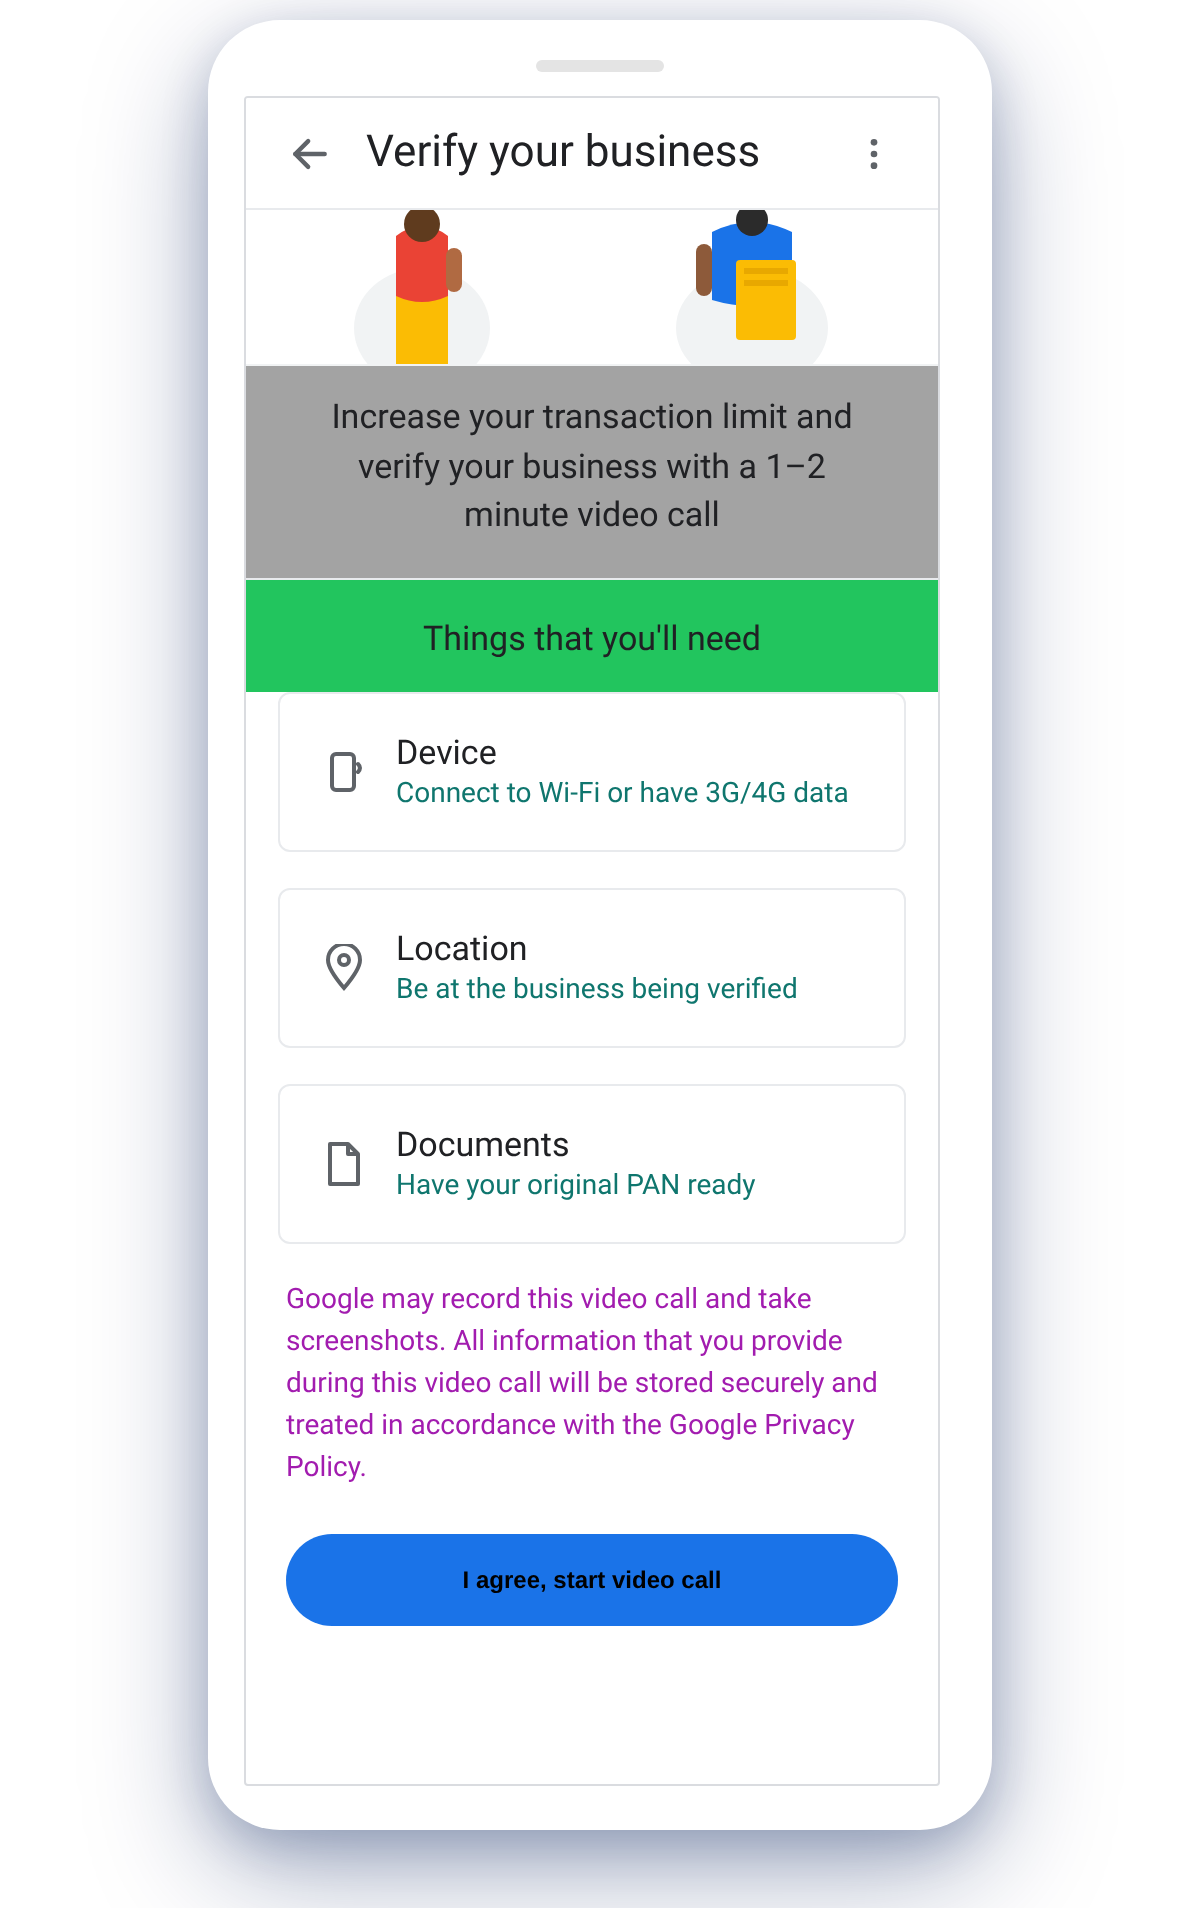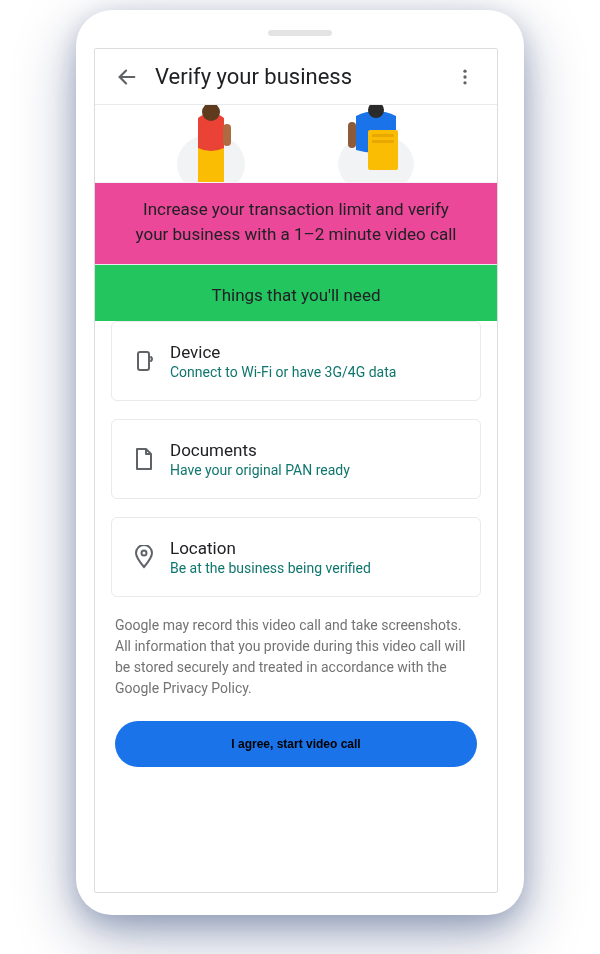--- a/index.html
+++ b/index.html
@@ -7,21 +7,21 @@
       width: 600px;
       height: 954px;
       background: #ffffff;
       font-family: -apple-system, BlinkMacSystemFont, "Segoe UI", Roboto, Arial, sans-serif;
       display: flex;
       justify-content: center;
       align-items: flex-start;
       padding-top: 10px;
     }
     .phone {
-      width: 448px;
+      width: 392px;
       height: 905px;
       background: #ffffff;
       border-radius: 36px;
       box-shadow: 0 20px 60px rgba(0, 30, 90, 0.35), 0 8px 24px rgba(0, 30, 90, 0.2);
       position: relative;
       overflow: hidden;
       padding: 38px 26px 22px 18px;
     }
     .speaker {
       position: absolute;
@@ -87,21 +87,21 @@
       background: #fff;
     }
     .person svg { display: block; }
     .intro {
       padding: 14px 30px 18px 30px;
       text-align: center;
       font-size: 17px;
       line-height: 1.45;
       color: #202124;
       border-bottom: 1px solid #e8eaed;
-      background: #ec4899;
+      background: #a3a3a3;
     }
     .section-title {
       text-align: center;
       font-size: 17px;
       color: #202124;
       padding: 20px 0 16px 0;
       background: #22c55e;
     }
     .cards {
       padding: 0 16px;
@@ -133,21 +133,21 @@
       color: #202124;
       margin-bottom: 2px;
     }
     .card-sub {
       font-size: 14px;
       color: #0f766e;
     }
     .disclosure {
       padding: 18px 20px 0 20px;
       font-size: 14px;
-      color: #737373;
+      color: #a21caf;
       line-height: 1.5;
     }
     .cta-wrap {
       padding: 22px 20px 20px 20px;
     }
     .cta {
       width: 100%;
       height: 46px;
       background: #1a73e8;
       color: #000000;
@@ -218,43 +218,43 @@
           </svg>
         </div>
         <div class="card-text">
           <div class="card-title">Device</div>
           <div class="card-sub">Connect to Wi-Fi or have 3G/4G data</div>
         </div>
       </div>
 
       <div class="card">
         <div class="card-icon">
+          <svg width="20" height="24" viewBox="0 0 20 24" fill="none" stroke="currentColor" stroke-width="2">
+            <path d="M10 22 C4 15 2 11 2 8 a8 8 0 0 1 16 0 c0 3 -2 7 -8 14 Z"></path>
+            <circle cx="10" cy="8" r="2.5"></circle>
+          </svg>
+        </div>
+        <div class="card-text">
+          <div class="card-title">Location</div>
+          <div class="card-sub">Be at the business being verified</div>
+        </div>
+      </div>
+
+      <div class="card">
+        <div class="card-icon">
           <svg width="22" height="24" viewBox="0 0 22 24" fill="none" stroke="currentColor" stroke-width="2" stroke-linejoin="round">
             <path d="M4 2 h9 l5 5 v15 h-14 Z"></path>
             <path d="M13 2 v5 h5"></path>
           </svg>
         </div>
         <div class="card-text">
           <div class="card-title">Documents</div>
           <div class="card-sub">Have your original PAN ready</div>
         </div>
       </div>
-
-      <div class="card">
-        <div class="card-icon">
-          <svg width="20" height="24" viewBox="0 0 20 24" fill="none" stroke="currentColor" stroke-width="2">
-            <path d="M10 22 C4 15 2 11 2 8 a8 8 0 0 1 16 0 c0 3 -2 7 -8 14 Z"></path>
-            <circle cx="10" cy="8" r="2.5"></circle>
-          </svg>
-        </div>
-        <div class="card-text">
-          <div class="card-title">Location</div>
-          <div class="card-sub">Be at the business being verified</div>
-        </div>
-      </div>
     </div>
 
     <div class="disclosure">Google may record this video call and take screenshots. All information that you provide during this video call will be stored securely and treated in accordance with the Google Privacy Policy.</div>
 
     <div class="cta-wrap">
       <button class="cta">I agree, start video call</button>
     </div>
   </div>
 </div>
 

